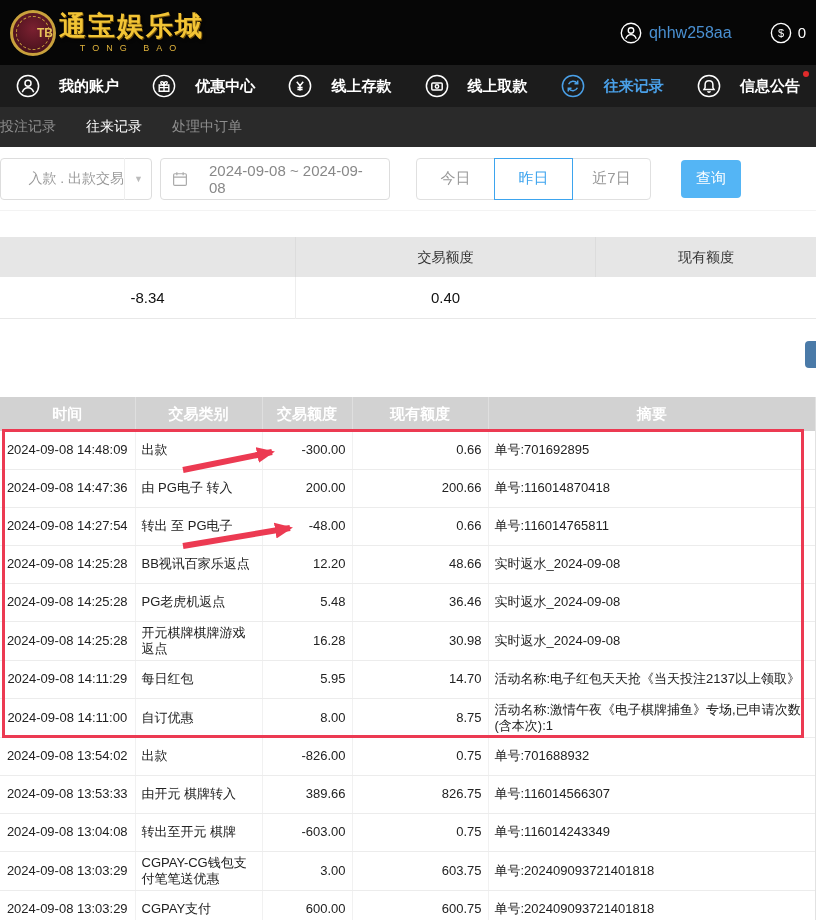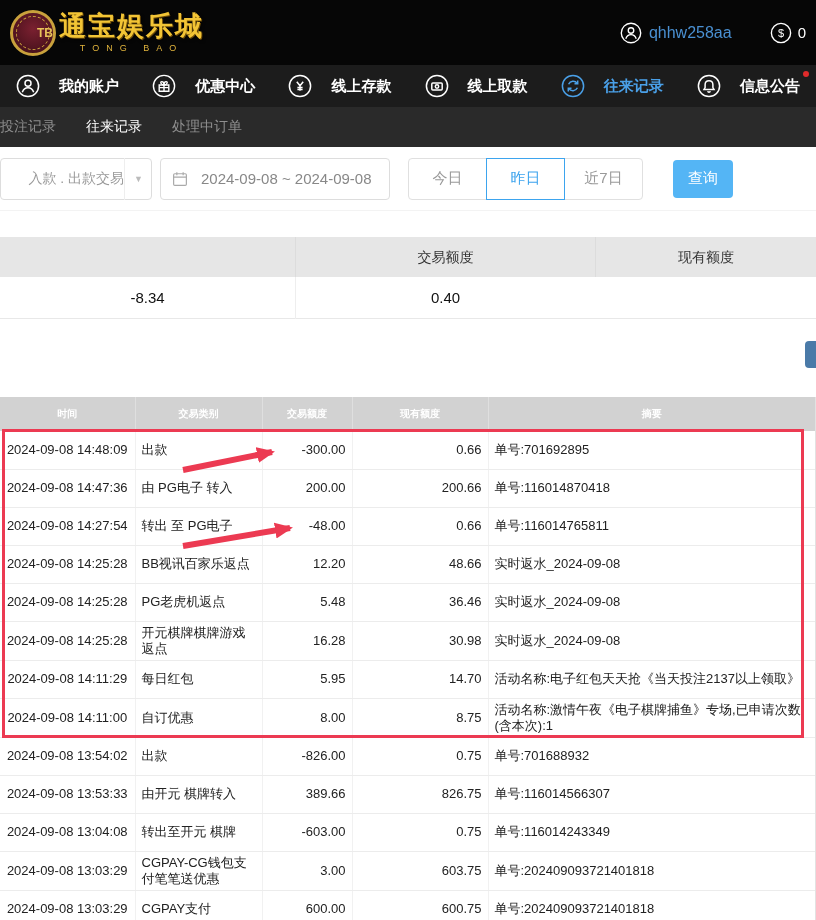--- a/index.html
+++ b/index.html
@@ -41,44 +41,44 @@
   .subtab{color:#8f8f8f;font-size:14px;cursor:pointer}
   .subtab.active{color:#fff}
 
   
   .filterbar{height:64px;display:flex;align-items:center;background:#fff;
              border-bottom:1px solid #f3f3f3;gap:8px}
   .fld{height:42px;border:1px solid #ddd;border-radius:4px;display:flex;
        align-items:center;color:#999;font-size:14px;background:#fff;cursor:pointer}
   .sel{width:152px;justify-content:flex-end;padding:0 8px 0 12px}
   .sel .caret{border-left:1px solid #eee;padding-left:9px;font-size:9px;color:#bbb;line-height:42px}
-  .datebox{width:230px;gap:12px;padding:0 10px;font-size:15px;color:#888}
+  .datebox{width:230px;gap:20px;padding:0 10px;font-size:15px;color:#888}
   .quickgroup{display:flex;margin-left:2px}
   .qbtn{width:79px;height:42px;background:#fff;border:1px solid #e0e0e0;color:#999;
         font-size:15px;cursor:pointer;margin-left:-1px;position:relative}
-  .qbtn:first-child{border-radius:4px 0 0 4px;margin-left:8px}
+  .qbtn:first-child{border-radius:4px 0 0 4px;margin-left:16px}
   .qbtn:last-child{border-radius:0 4px 4px 0}
   .qbtn.active{color:#3da4ee;border-color:#3da4ee;z-index:2}
   .searchbtn{margin-left:22px;width:60px;height:38px;border:none;border-radius:4px;
              background:#54b5f5;color:#fff;font-size:15px;cursor:pointer}
 
   
   .summary{margin-top:26px}
   .sumrow{display:grid;grid-template-columns:295px 300px 1fr;align-items:center;text-align:center}
   .sumhead{height:40px;background:#e6e6e6;font-size:14px;color:#333}
   .sumhead div{line-height:40px}
   .sumhead div + div{border-left:1px solid #dcdcdc}
   .sumbody{height:42px;background:#fff;border-bottom:1px solid #e8e8e8;font-size:15px;color:#111}
   .sumbody div{line-height:42px}
   .sumbody div + div{border-left:1px solid #eee}
 
   
   .txn-wrap{margin-top:78px;border-right:1px solid #e2e2e2}
   table.txn{width:100%;border-collapse:collapse;table-layout:fixed}
-  table.txn thead th{height:34px;background:#d2d2d2;color:#fff;font-size:10px;
+  table.txn thead th{height:34px;background:#d2d2d2;color:#fff;font-size:15px;
                      font-weight:bold;border-left:1px solid #dfdfdf}
   table.txn thead th:first-child{border-left:none}
   table.txn tbody td{height:38px;padding:3px 6px;font-size:13px;color:#222;
                      border-bottom:1px solid #ececec;border-left:1px solid #f1f1f1;
                      vertical-align:middle;line-height:16px;word-break:break-all}
   table.txn tbody td:first-child{border-left:none}
   td.c-time{text-align:center;padding:3px 1px;white-space:nowrap}
   td.c-type{padding-left:9px}
   td.c-amt{text-align:right;padding-right:7px}
   td.c-bal{text-align:right;padding-right:12px}

